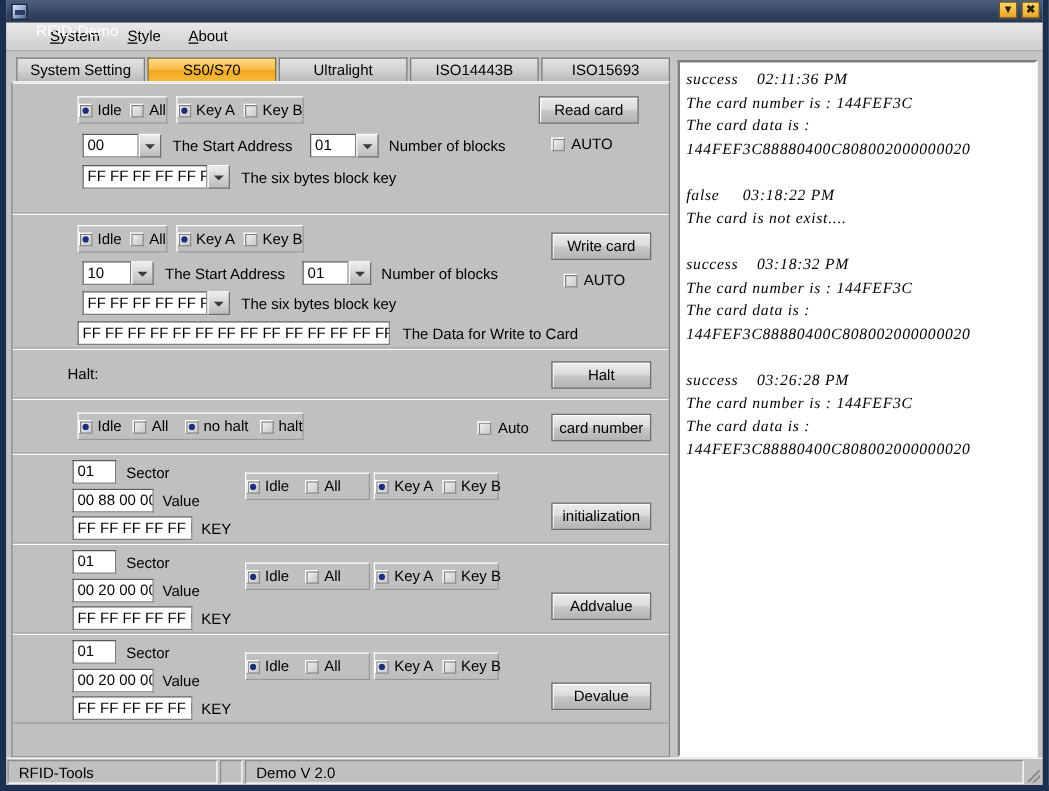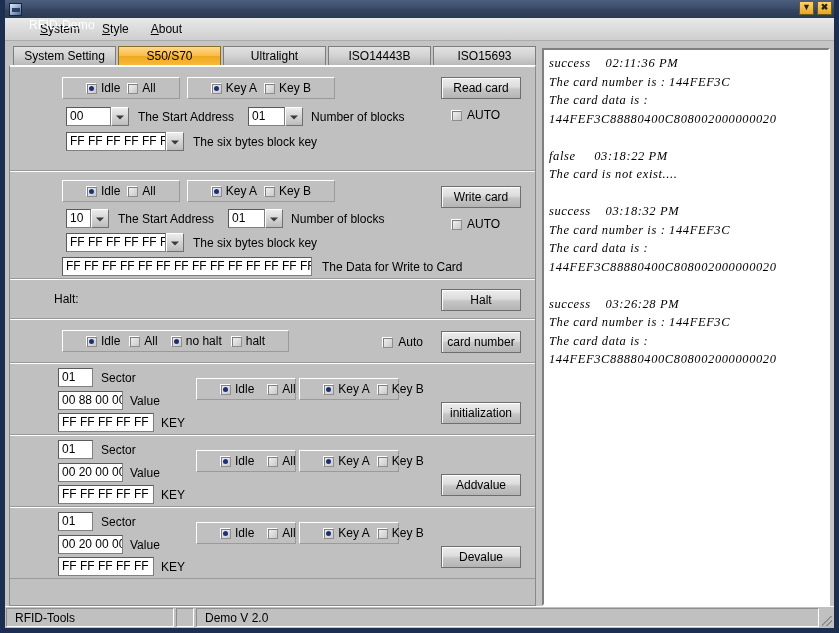--- a/index.html
+++ b/index.html
@@ -108,21 +108,21 @@
     box-sizing:border-box;
     padding:6px 8px;
   }
   .panel:first-child{border-top:1px solid #ffffff;}
   .row{display:flex;align-items:center;}
   
   .grp{
     display:inline-flex;align-items:center;
     border:1px solid #ffffff;
     border-right-color:#9a9a9a;border-bottom-color:#9a9a9a;
-    padding:3px 23px;
+    padding:3px 0;
     box-sizing:border-box;
     gap:7px;
   }
   .opt{display:inline-flex;align-items:center;gap:4px;font-size:12px;color:#000;white-space:nowrap;}
   .box{
     width:11px;height:11px;flex:0 0 11px;
     background:linear-gradient(135deg,#f4f4f4,#c8c8c8);
     border:1px solid #ffffff;
     border-right-color:#8d8d8d;border-bottom-color:#8d8d8d;
     box-shadow:inset 1px 1px 0 #7e7e7e;
@@ -281,21 +281,21 @@
             <span class="lbl" style="margin:0 14px 0 9px;">The Start Address</span>
             <div class="fld" style="width:37px;">01</div>
             <div class="arrowbtn"></div>
             <span class="lbl" style="margin-left:8px;">Number of blocks</span>
           </div>
           <div class="row" style="margin:6px 0 0 48px;gap:0;">
             <div class="fld" style="width:100px;">FF FF FF FF FF FF</div>
             <div class="arrowbtn"></div>
             <span class="lbl" style="margin-left:9px;">The six bytes block key</span>
           </div>
-          <div class="rightstack" style="top:10px;right:14px;justify-content:space-between;">
+          <div class="rightstack" style="top:10px;right:24px;justify-content:space-between;">
             <div class="btn">Read card</div>
             <div class="autoline">
               <span class="box"></span>
               <span class="lbl">AUTO</span>
             </div>
           </div>
         </div>
 
         <div class="panel" style="height:108px;">
           <div class="row" style="margin:2px 0 0 44px;gap:7px;">
@@ -314,21 +314,21 @@
                   <span class="box sel"></span>
                   <span>Key A</span>
                 </div>
               <div class="opt">
                   <span class="box"></span>
                   <span>Key B</span>
                 </div>
             </div>
           </div>
           <div class="row" style="margin:7px 0 0 48px;gap:0;">
-            <div class="fld" style="width:25px;">10</div>
+            <div class="fld" style="width:39px;">10</div>
             <div class="arrowbtn"></div>
             <span class="lbl" style="margin:0 14px 0 9px;">The Start Address</span>
             <div class="fld" style="width:37px;">01</div>
             <div class="arrowbtn"></div>
             <span class="lbl" style="margin-left:8px;">Number of blocks</span>
           </div>
           <div class="row" style="margin:5px 0 0 48px;gap:0;">
             <div class="fld" style="width:100px;">FF FF FF FF FF FF</div>
             <div class="arrowbtn"></div>
             <span class="lbl" style="margin-left:9px;">The six bytes block key</span>

